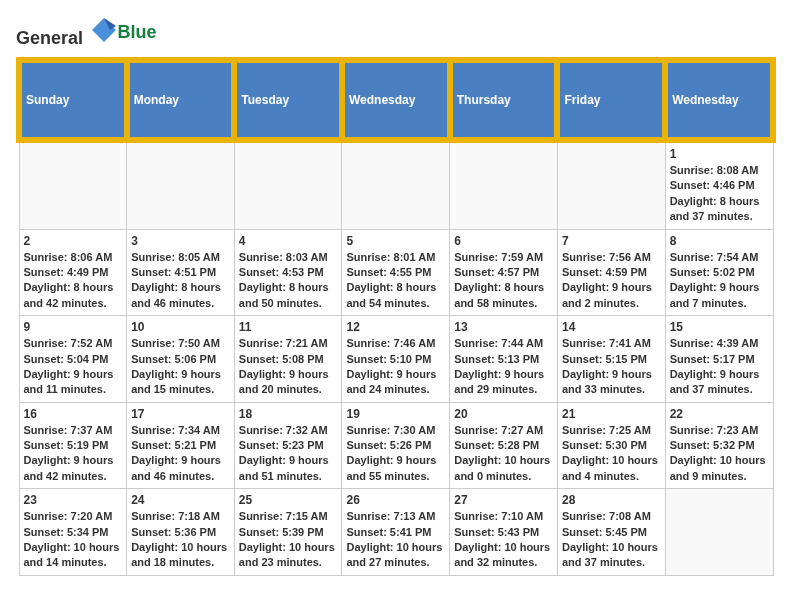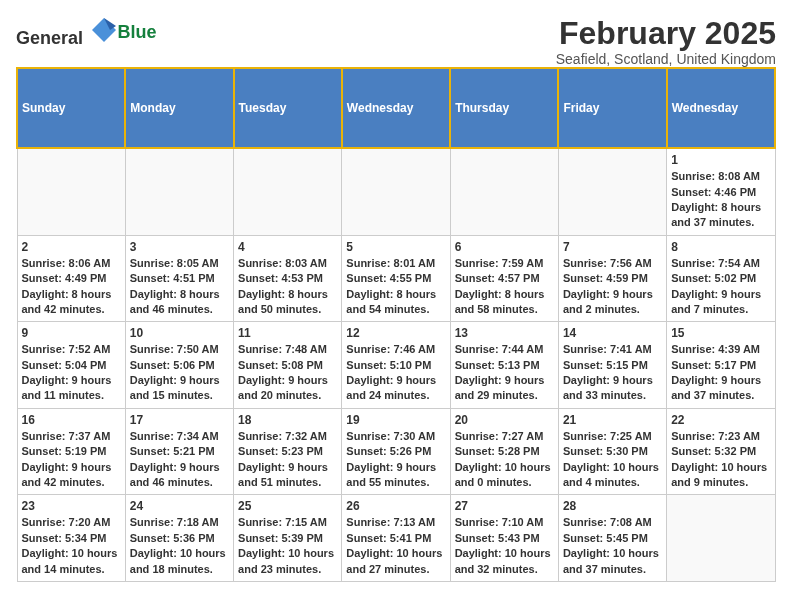--- a/index.html
+++ b/index.html
@@ -7,21 +7,21 @@
       font-family: Arial, sans-serif;
       background: #fff;
       width: 792px;
       min-height: 612px;
       padding: 16px;
     }
     .header {
       display: flex;
       justify-content: space-between;
       align-items: flex-start;
-      margin-bottom: 0;
+      margin-bottom: 8px;
     }
     .logo {
       display: flex;
       align-items: center;
     }
     .logo-text-general {
       font-size: 18px;
       font-weight: bold;
       color: #333;
     }
@@ -53,21 +53,21 @@
       border-collapse: collapse;
       border: 1px solid #ccc;
     }
     .calendar th {
       background-color: #4a7fc1;
       color: #fff;
       font-size: 12px;
       font-weight: bold;
       padding: 5px 4px;
       text-align: left;
-      border: 2px solid #eab308;
+      border: 6px solid #eab308;
     }
     .calendar td {
       border: 1px solid #ccc;
       vertical-align: top;
       padding: 4px;
       width: 108px;
       min-height: 80px;
       font-size: 10px;
       color: #333;
       background: #fff;
@@ -98,24 +98,20 @@
       <span class="logo-text-general">General</span>
       <svg class="logo-icon" viewBox="0 0 28 28">
         <polygon points="14,2 26,14 14,26 2,14" fill="#4a90d9"></polygon>
         <polygon points="14,2 26,10 20,14" fill="#2a60a9"></polygon>
       </svg>
     </div>
     <div>
       <span class="logo-text-blue">Blue</span>
     </div>
   </div>
-  <div class="title-block">
-    <div class="calendar-title">February 2025</div>
-    <div class="calendar-subtitle">Seafield, Scotland, United Kingdom</div>
-  </div>
 </div>
 
 <table class="calendar">
   <thead>
     <tr>
     <th>Sunday</th>
         <th>Monday</th>
         <th>Tuesday</th>
         <th>Wednesday</th>
         <th>Thursday</th>
@@ -190,21 +186,21 @@
 Daylight: 9 hours and 11 minutes.</div>
         </td>
         <td>
           <span class="day-num">10</span>
           <div class="day-info">Sunrise: 7:50 AM
 Sunset: 5:06 PM
 Daylight: 9 hours and 15 minutes.</div>
         </td>
         <td>
           <span class="day-num">11</span>
-          <div class="day-info">Sunrise: 7:48 AM
+          <div class="day-info">Sunrise: 7:21 AM
 Sunset: 5:08 PM
 Daylight: 9 hours and 20 minutes.</div>
         </td>
         <td>
           <span class="day-num">12</span>
           <div class="day-info">Sunrise: 7:46 AM
 Sunset: 5:10 PM
 Daylight: 9 hours and 24 minutes.</div>
         </td>
         <td>

